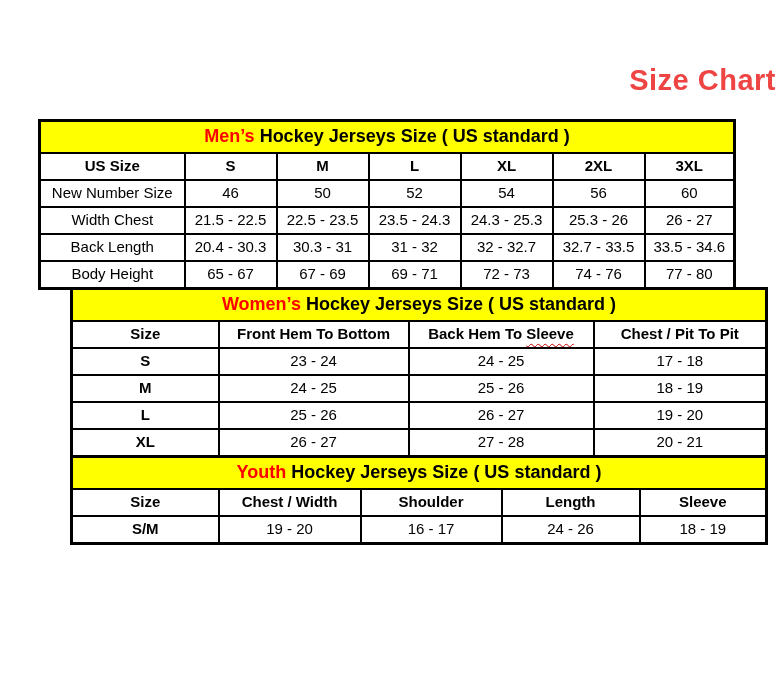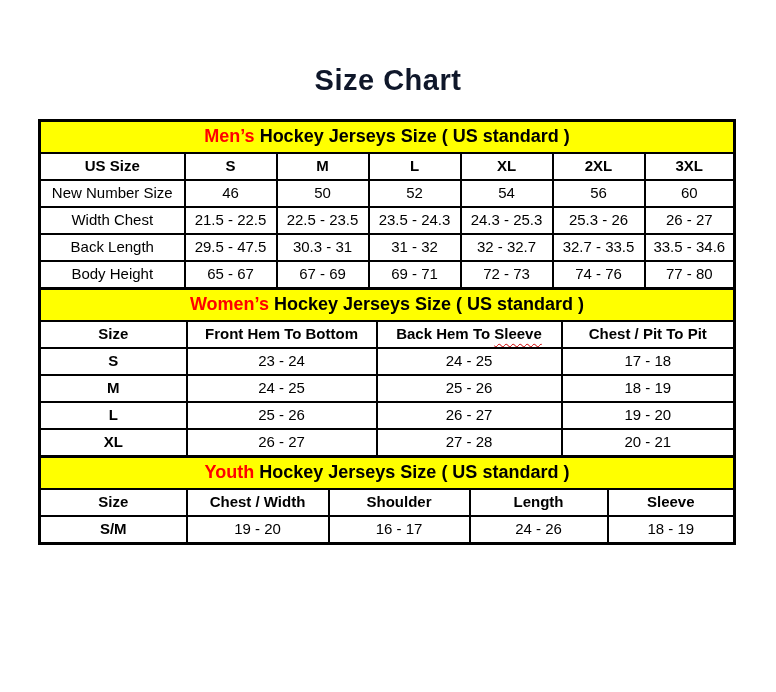--- a/index.html
+++ b/index.html
@@ -6,34 +6,34 @@
   body{
     width:776px;height:692px;
     font-family:"Liberation Sans",sans-serif;
     color:#000;
     overflow:hidden;
   }
   .page{padding-top:64px;}
   .page-title{
     margin:0 0 22px 0;
     width:776px;
-    text-align:center;
+    text-align:right;
     font-size:29px;
     font-weight:bold;
-    color:#0f172a;
+    color:#ef4444;
     letter-spacing:0.5px;
   }
   .tables{width:591px;margin-left:38px;}
   table{
     border-collapse:collapse;
     table-layout:fixed;
     width:695px;
     border:3px solid #000;
   }
-  table + table{margin-top:-3px;}
+  table + table{margin-top:-3px;margin-left:32px;}
   th,td{
     border:2px solid #000;
     text-align:center;
     vertical-align:middle;
     padding:0 2px;
     height:25px;
     font-size:15px;
     line-height:1.1;
     white-space:nowrap;
     overflow:hidden;
@@ -101,21 +101,21 @@
           <td>Width Chest</td>
           <td>21.5 - 22.5</td>
           <td>22.5 - 23.5</td>
           <td>23.5 - 24.3</td>
           <td>24.3 - 25.3</td>
           <td>25.3 - 26</td>
           <td>26 - 27</td>
         </tr>
         <tr>
           <td>Back Length</td>
-          <td>29.5 - 47.5</td>
+          <td>20.4 - 30.3</td>
           <td>30.3 - 31</td>
           <td>31 - 32</td>
           <td>32 - 32.7</td>
           <td>32.7 - 33.5</td>
           <td>33.5 - 34.6</td>
         </tr>
         <tr>
           <td>Body Height</td>
           <td>65 - 67</td>
           <td>67 - 69</td>

